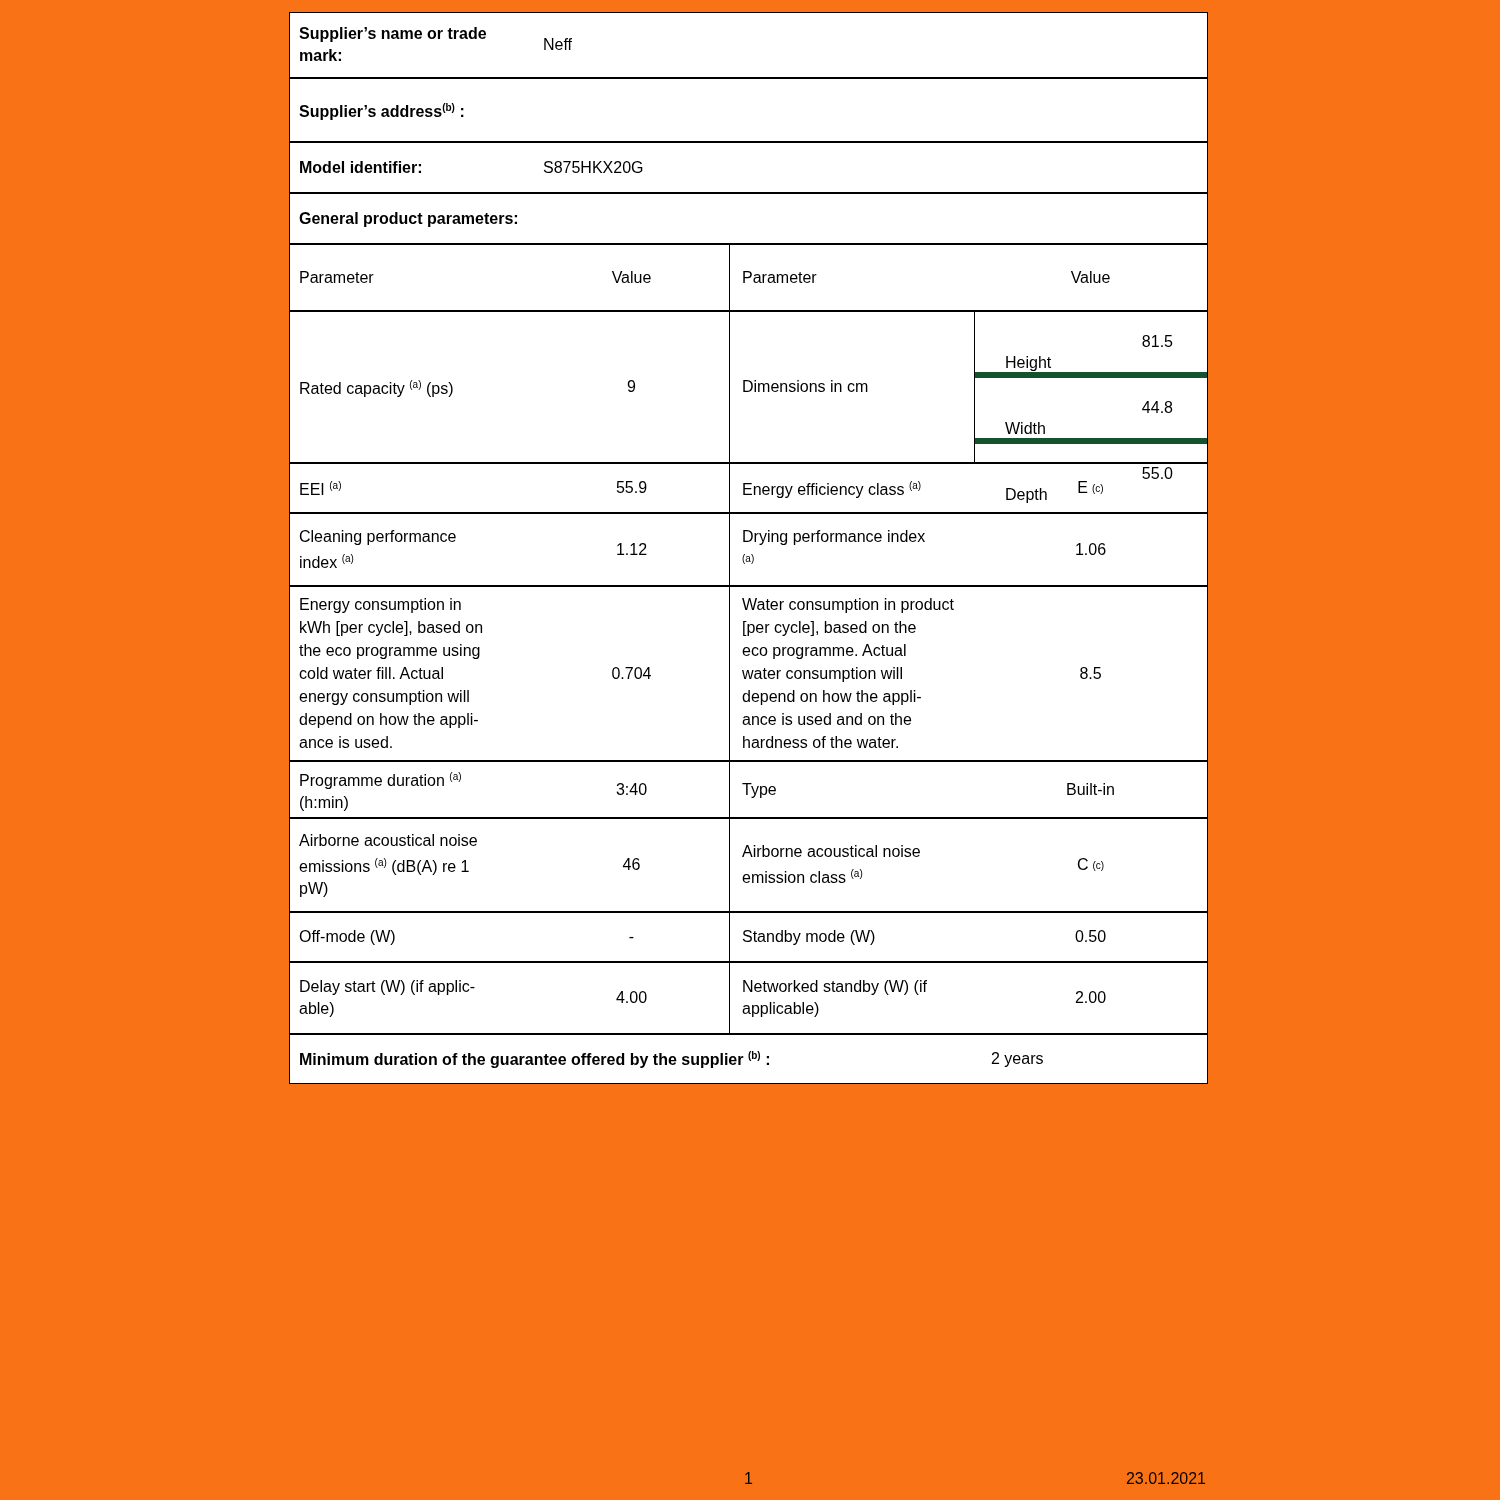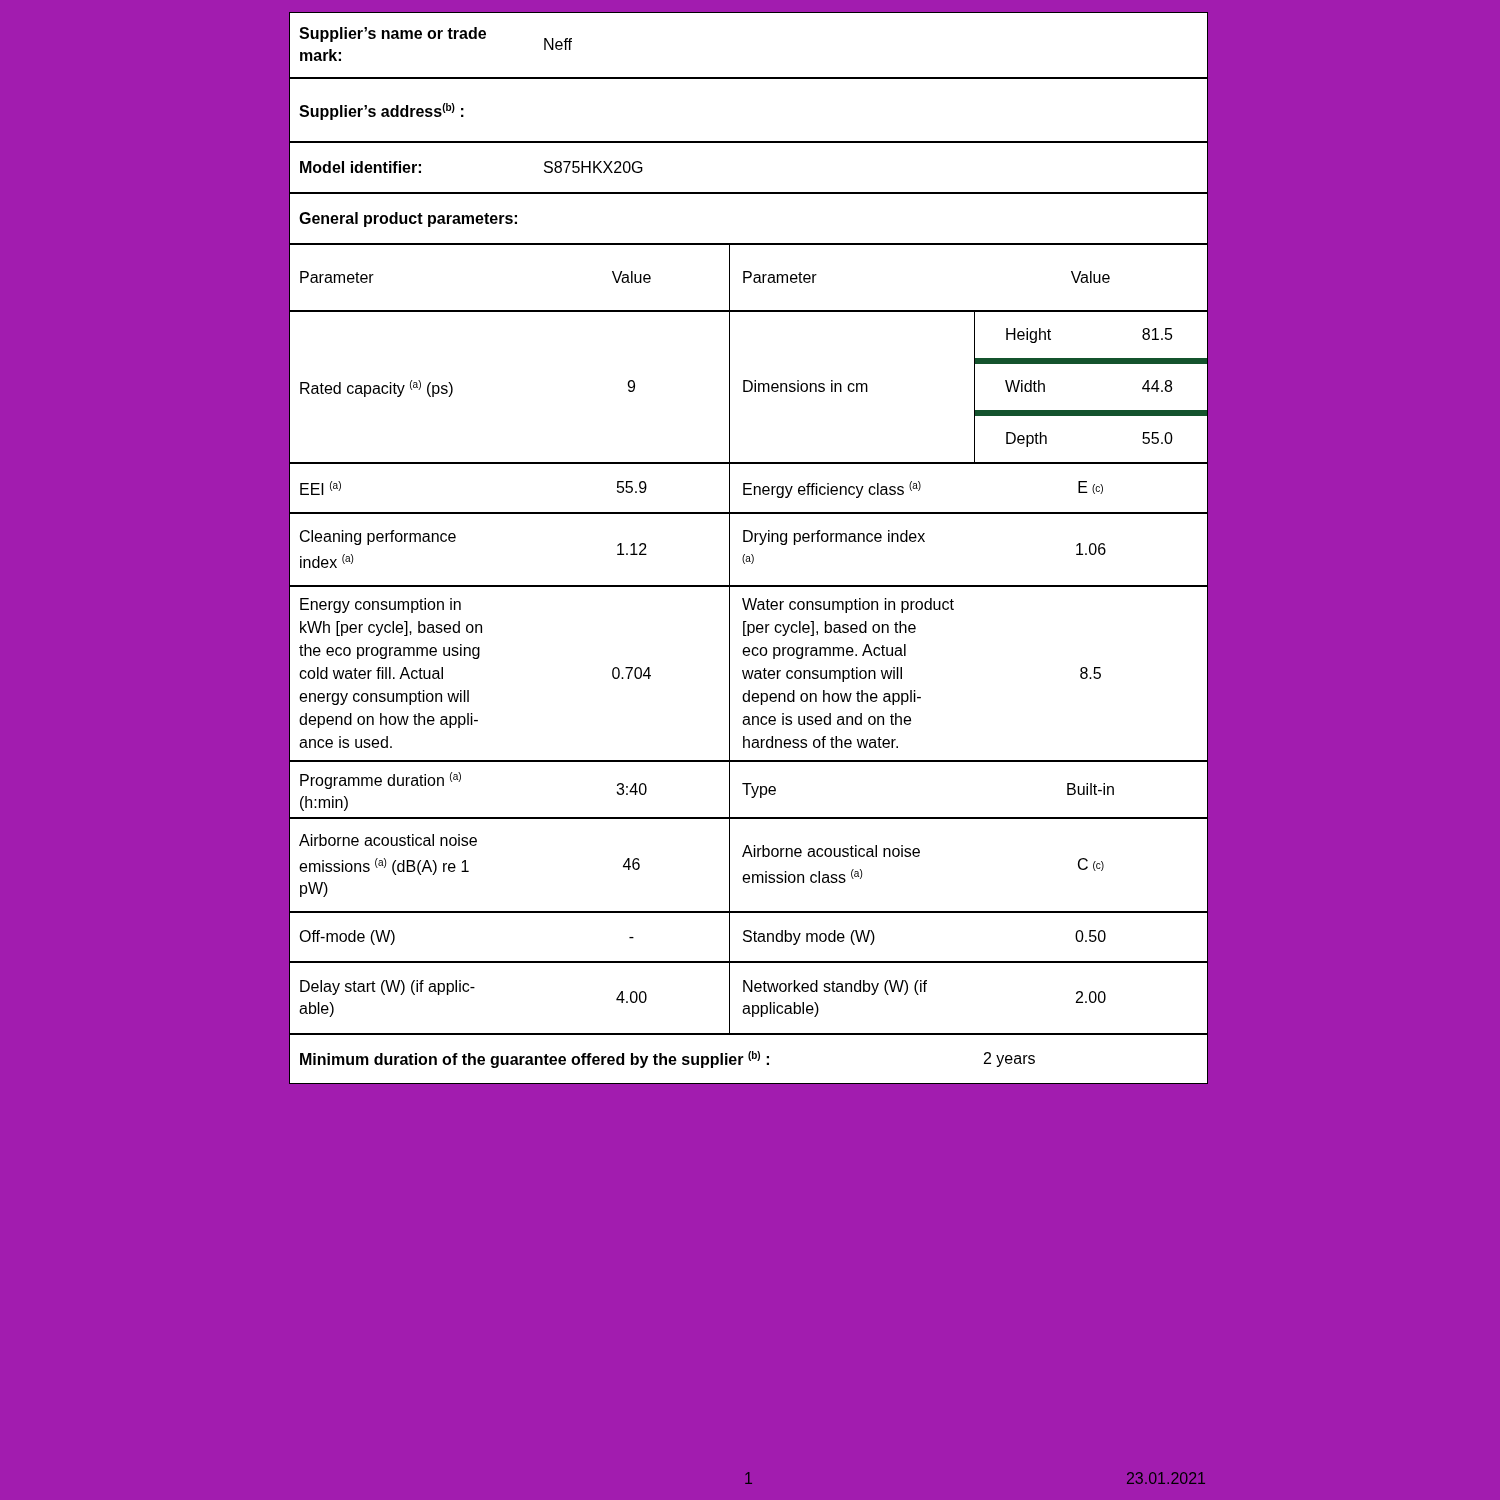--- a/index.html
+++ b/index.html
@@ -1,18 +1,18 @@
 <!DOCTYPE html>
 <html><head>
 <meta charset="utf-8">
 <style>
   * { margin:0; padding:0; box-sizing:border-box; }
   html,body { background:#ffffff; }
   .page {
-    position:relative; width:1500px; height:1500px; background:#a21caf;
+    position:relative; width:1500px; height:1500px; background:#f97316;
     font-family:"Liberation Sans", sans-serif; color:#000; font-size:16px;
     overflow:hidden;
   }
   .fiche {
     position:absolute; left:289px; top:12px; width:919px;
     border:1px solid #000; background:#fff;
   }
   .row { display:flex; border-top:2px solid #000; }
   .row.first { border-top:0; }
   .h66{height:64px}.h52{height:64px}.h51{height:51px}.h49{height:67px}
@@ -23,24 +23,24 @@
   .valc2 { width:195px; align-items:center; justify-content:center; text-align:center; }
   .c3 { width:245px; border-left:1px solid #000; padding-left:12px; padding-right:8px; flex-direction:column; justify-content:center; line-height:22px; }
   .c4 { flex:1; align-items:center; justify-content:center; text-align:center; }
   .grow { flex:1; align-items:center; padding-left:9px; }
   .bold { font-weight:700; }
   .sup { font-size:10px; vertical-align:6px; }
   .lh23 { line-height:23px; }
   .dimwrap { flex:1; display:flex; flex-direction:column; border-left:1px solid #000; }
   .dimrow { flex:1; display:flex; align-items:center; border-top:6px solid #14532d; }
   .dimrow.first { border-top:0; }
-  .dimname { flex:1; padding-left:30px; }
+  .dimname { flex:1; padding-left:30px;margin-top:42px; }
   .dimval { padding-right:34px; }
   .glbl { width:685px; padding-left:9px; align-items:center; }
-  .gval { flex:1; align-items:center; padding-left:8px; }
+  .gval { flex:1; align-items:center; padding-left:8px;margin-left:8px; }
   .valgap { margin-left:4px; }
   .footer { position:absolute; left:289px; top:1470px; width:919px; height:22px; }
   .pagenum { position:absolute; left:0; right:0; text-align:center; }
   .datetxt { position:absolute; right:2px; }
 </style>
 </head>
 <body>
 
 <div class="page">
   <div class="fiche">

